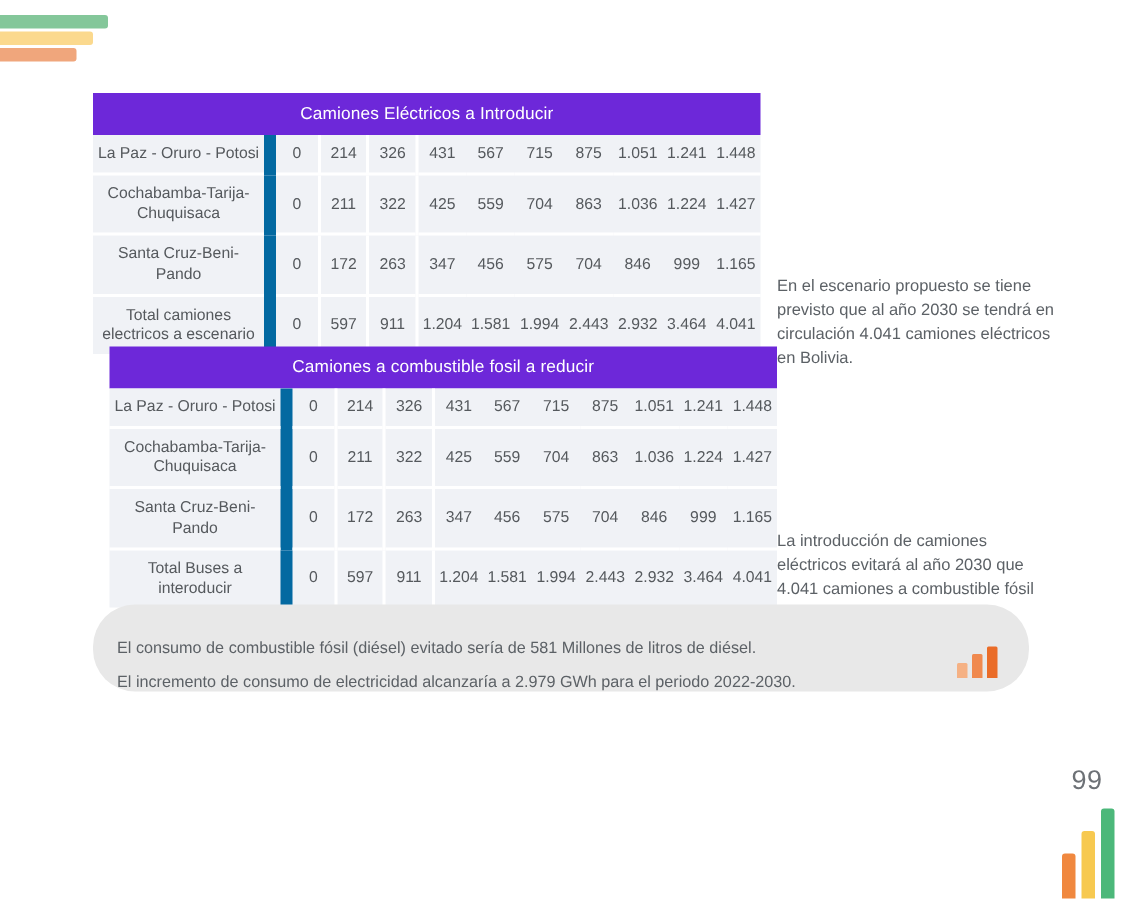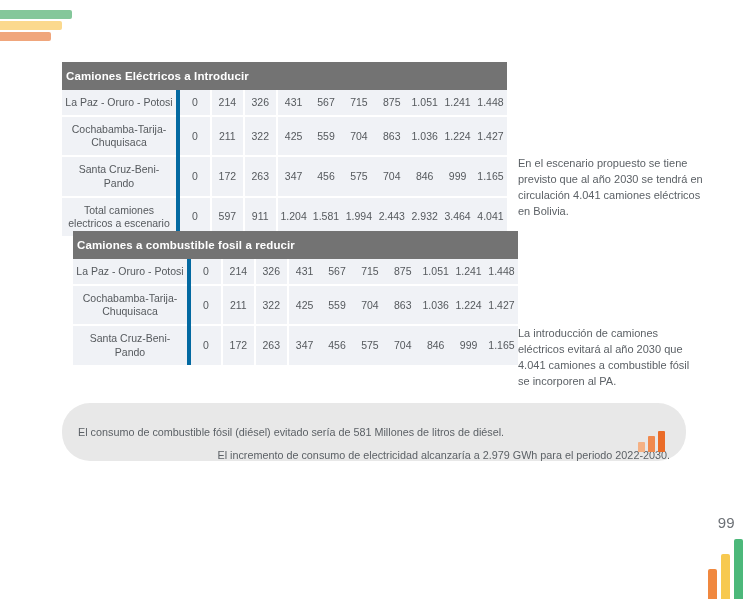--- a/index.html
+++ b/index.html
@@ -49,40 +49,40 @@
     border-radius: 2px 2px 0 0;
   }
   .deco-bottom-right .vbar.v1 { height: 30px; background: #f0883f; }
   .deco-bottom-right .vbar.v2 { height: 45px; background: #f7c950; }
   .deco-bottom-right .vbar.v3 { height: 60px; background: #4cb87a; }
 
   .page-number {
     position: absolute;
     right: 14px;
     bottom: 68px;
-    font-size: 15px;
+    font-size: 18px;
     color: #6d7176;
     letter-spacing: .3px;
   }
 
   
   .table-block {
     position: absolute;
     left: 62px;
     width: 445px;
   }
   .table-block.t1 { top: 62px; }
   .table-block.t2 { top: 231px; padding-left: 11px; }
 
   .tbl-title {
-    background: #737373;
+    background: #6d28d9;
     color: #ffffff;
     font-size: 11.5px;
-    font-weight: bold;
-    text-align: left;
+    font-weight: normal;
+    text-align: center;
     padding: 8px 4px;
     letter-spacing: .1px;
   }
 
   table.data {
     width: 100%;
     border-collapse: collapse;
     background: #f0f2f6;
     table-layout: fixed;
   }
@@ -95,32 +95,33 @@
     vertical-align: middle;
     line-height: 1.25;
   }
   table.data tr:first-child td { border-top: none; }
 
   td.rowlabel {
     text-align: left;
     padding-left: 9px;
     padding-right: 6px;
     width: 110px;
-    border-right: 4px solid #0369a1;
+    border-right: 8px solid #0369a1;
   }
   td.sep { border-right: 2px solid #ffffff; }
 
   
   .side-note {
     position: absolute;
     left: 518px;
     width: 185px;
     font-size: 11px;
     line-height: 1.45;
     color: #5c6166;
+    margin-top: 28px;
   }
   .side-note.n1 { top: 156px; }
   .side-note.n2 { top: 326px; }
 
   
   .callout {
     position: absolute;
     left: 62px;
     top: 403px;
     width: 624px;
@@ -129,21 +130,21 @@
     border-radius: 28px;
     box-sizing: border-box;
     padding: 22px 16px;
   }
   .callout p {
     margin: 0 0 9px 0;
     font-size: 10.8px;
     color: #5c6166;
     line-height: 1.3;
   }
-  .callout p:last-of-type { margin-bottom: 12px; text-align: right; }
+  .callout p:last-of-type { margin-bottom: 12px; }
 
   .callout-icon {
     position: absolute;
     right: 14px;
     bottom: 9px;
     width: 34px;
     height: 22px;
     display: flex;
     align-items: flex-end;
     gap: 3px;
@@ -258,20 +259,33 @@
         <td class="sep">172</td>
         <td class="sep">263</td>
         <td>347</td>
         <td>456</td>
         <td>575</td>
         <td>704</td>
         <td>846</td>
         <td>999</td>
         <td>1.165</td>
       </tr>
+      <tr>
+        <td class="rowlabel">Total Buses a interoducir</td>
+        <td class="sep">0</td>
+        <td class="sep">597</td>
+        <td class="sep">911</td>
+        <td>1.204</td>
+        <td>1.581</td>
+        <td>1.994</td>
+        <td>2.443</td>
+        <td>2.932</td>
+        <td>3.464</td>
+        <td>4.041</td>
+      </tr>
     </tbody>
   </table>
 </div>
 
 <div class="side-note n1">En el escenario propuesto se tiene previsto que al año 2030 se tendrá en circulación 4.041 camiones eléctricos en Bolivia.</div>
 <div class="side-note n2">La introducción de camiones eléctricos evitará al año 2030 que 4.041 camiones a combustible fósil se incorporen al PA.</div>
 
 <div class="callout">
   <p>El consumo de combustible fósil (diésel) evitado sería de 581 Millones de litros de diésel.</p>
   <p>El incremento de consumo de electricidad alcanzaría a 2.979 GWh para el periodo 2022-2030.</p>

